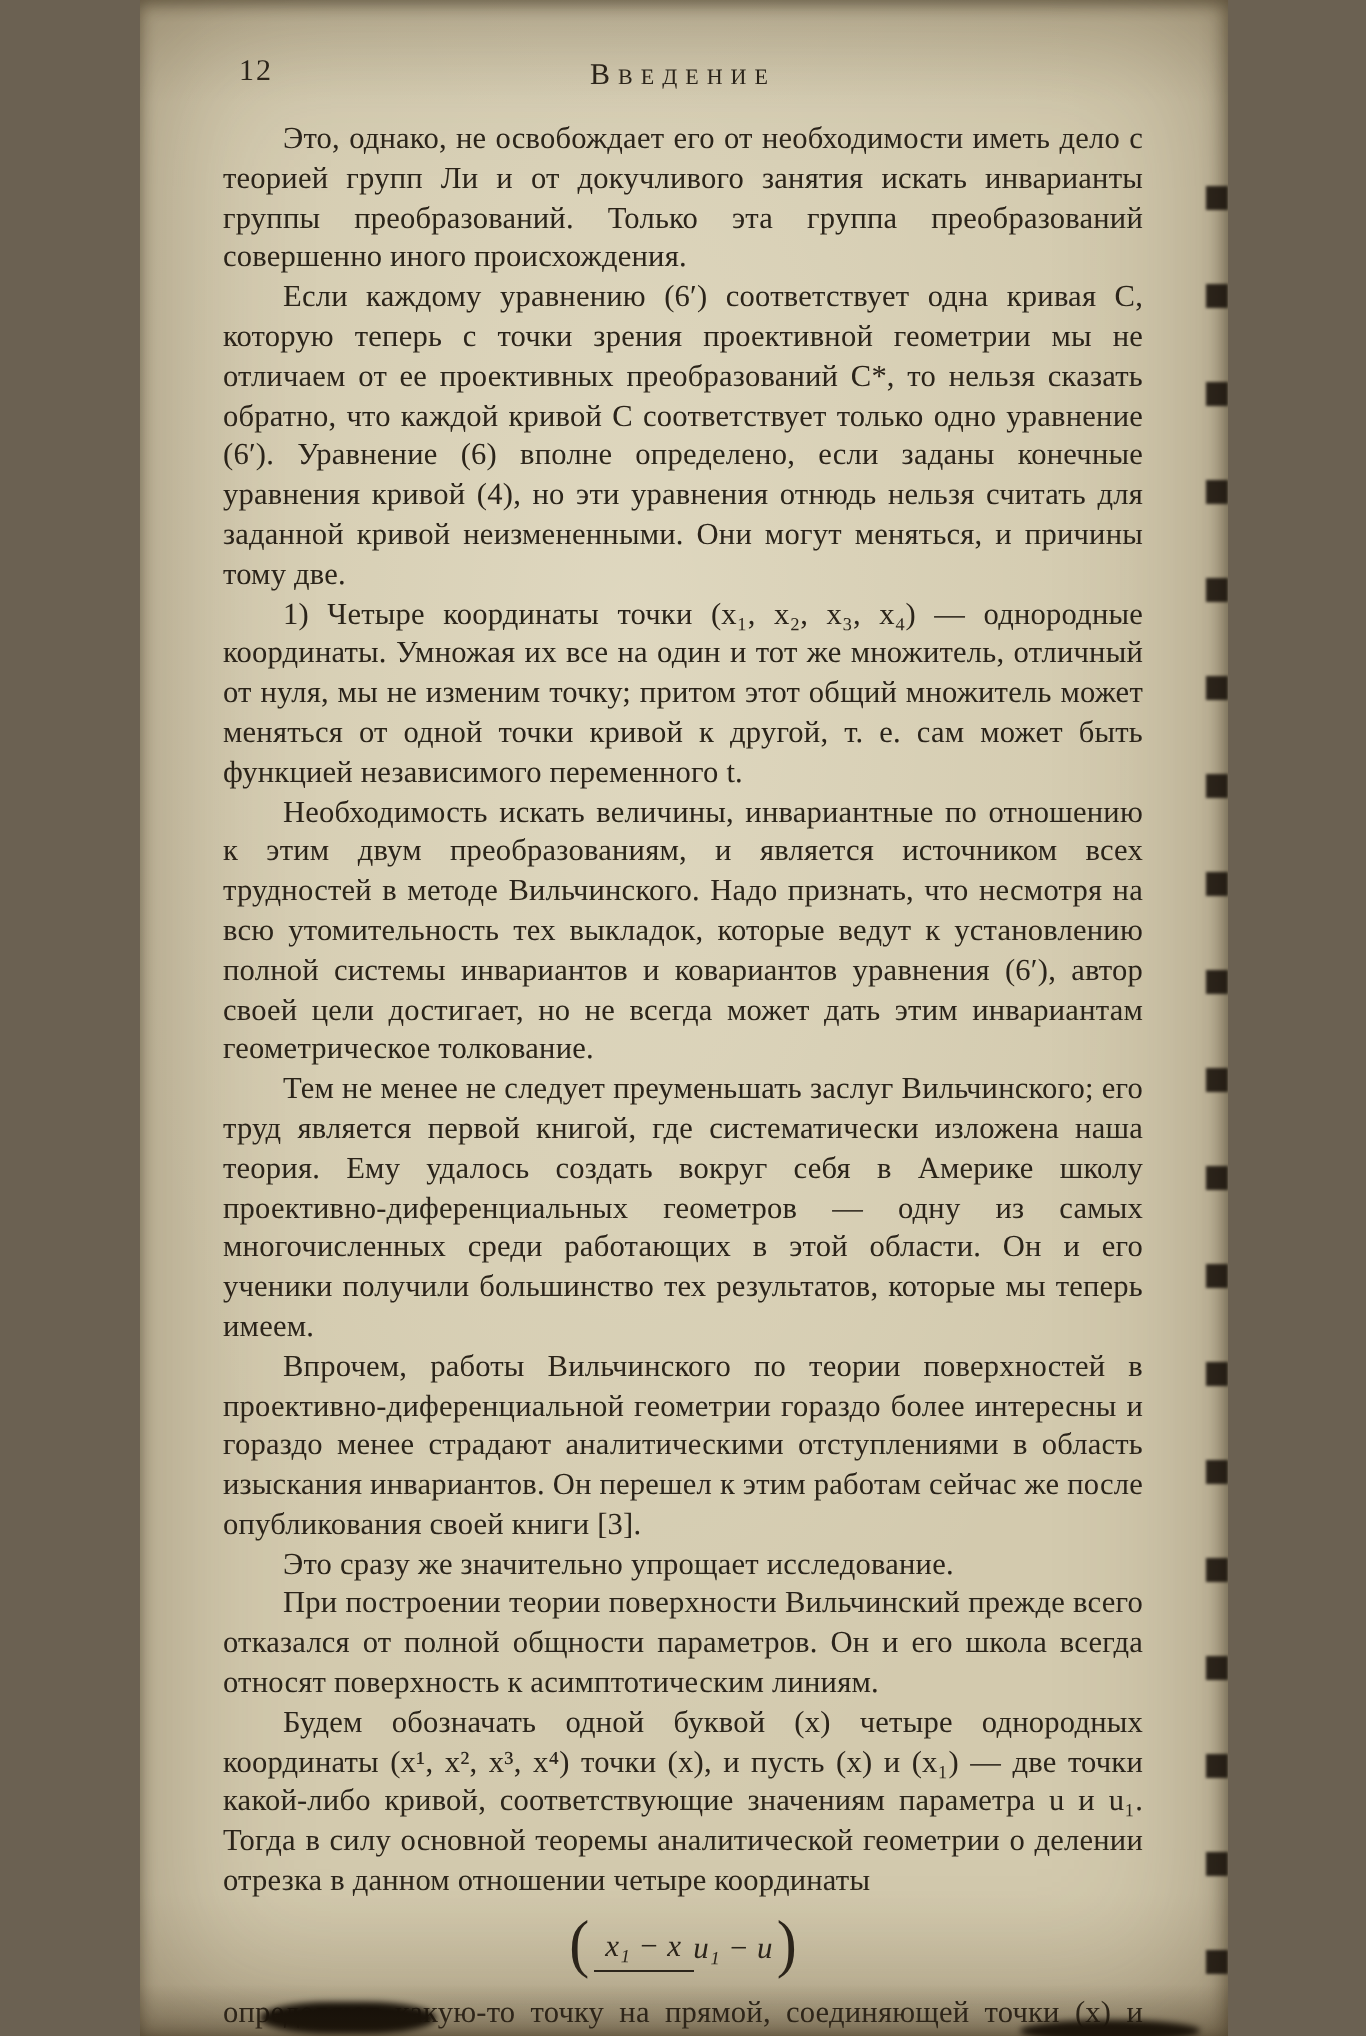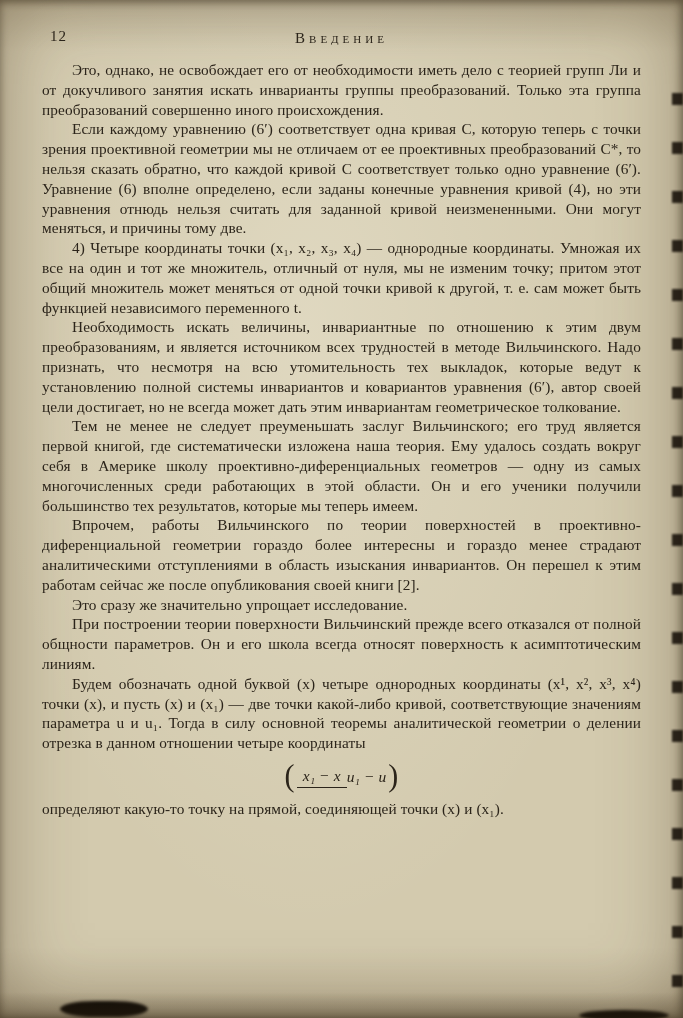--- a/index.html
+++ b/index.html
@@ -1,20 +1,20 @@
 <!DOCTYPE html>
 <html><head>
 <meta charset="utf-8">
 <style>
   * { margin: 0; padding: 0; box-sizing: border-box; }
   html, body { background: #6b6152; font-family: "Liberation Serif", "DejaVu Serif", serif; }
 
   .page {
     position: relative;
-    width: 683px;
+    width: 544px;
     height: 1018px;
     margin: 0 auto;
     overflow: hidden;
     color: #2b241a;
     background:
       radial-gradient(ellipse at 45% 32%, rgba(255,252,238,0.28), rgba(0,0,0,0) 62%),
       linear-gradient(to bottom, #c3b99c 0%, #d3caae 5%, #d3caae 93%, #bfb497 100%),
       #d0c7ab;
     box-shadow: inset 0 0 80px rgba(73,56,30,0.42), inset 0 2px 8px rgba(40,30,15,0.45), inset -4px 0 10px rgba(40,30,15,0.25);
   }
@@ -128,24 +128,24 @@
 <div class="page">
 
   <div class="page-header">
     <span class="page-number">12</span>
     <span class="running-title">Введение</span>
   </div>
 
   <div class="content">
     <p>Это, однако, не освобождает его от необходимости иметь дело с теорией групп Ли и от докучливого занятия искать инварианты группы преобразований. Только эта группа преобразований совершенно иного происхождения.</p>
     <p>Если каждому уравнению (6′) соответствует одна кривая C, которую теперь с точки зрения проективной геометрии мы не отличаем от ее проективных преобразований C*, то нельзя сказать обратно, что каждой кривой C соответствует только одно уравнение (6′). Уравнение (6) вполне определено, если заданы конечные уравнения кривой (4), но эти уравнения отнюдь нельзя считать для заданной кривой неизмененными. Они могут меняться, и причины тому две.</p>
-    <p>4) Четыре координаты точки (x₁, x₂, x₃, x₄) — однородные координаты. Умножая их все на один и тот же множитель, отличный от нуля, мы не изменим точку; притом этот общий множитель может меняться от одной точки кривой к другой, т. е. сам может быть функцией независимого переменного t.</p>
+    <p>1) Четыре координаты точки (x₁, x₂, x₃, x₄) — однородные координаты. Умножая их все на один и тот же множитель, отличный от нуля, мы не изменим точку; притом этот общий множитель может меняться от одной точки кривой к другой, т. е. сам может быть функцией независимого переменного t.</p>
     <p>Необходимость искать величины, инвариантные по отношению к этим двум преобразованиям, и является источником всех трудностей в методе Вильчинского. Надо признать, что несмотря на всю утомительность тех выкладок, которые ведут к установлению полной системы инвариантов и ковариантов уравнения (6′), автор своей цели достигает, но не всегда может дать этим инвариантам геометрическое толкование.</p>
     <p>Тем не менее не следует преуменьшать заслуг Вильчинского; его труд является первой книгой, где систематически изложена наша теория. Ему удалось создать вокруг себя в Америке школу проективно-диференциальных геометров — одну из самых многочисленных среди работающих в этой области. Он и его ученики получили большинство тех результатов, которые мы теперь имеем.</p>
-    <p>Впрочем, работы Вильчинского по теории поверхностей в проективно-диференциальной геометрии гораздо более интересны и гораздо менее страдают аналитическими отступлениями в область изыскания инвариантов. Он перешел к этим работам сейчас же после опубликования своей книги [2].</p>
+    <p>Впрочем, работы Вильчинского по теории поверхностей в проективно-диференциальной геометрии гораздо более интересны и гораздо менее страдают аналитическими отступлениями в область изыскания инвариантов. Он перешел к этим работам сейчас же после опубликования своей книги [3].</p>
     <p>Это сразу же значительно упрощает исследование.</p>
     <p>При построении теории поверхности Вильчинский прежде всего отказался от полной общности параметров. Он и его школа всегда относят поверхность к асимптотическим линиям.</p>
     <p>Будем обозначать одной буквой (x) четыре однородных координаты (x¹, x², x³, x⁴) точки (x), и пусть (x) и (x₁) — две точки какой-либо кривой, соответствующие значениям параметра u и u₁. Тогда в силу основной теоремы аналитической геометрии о делении отрезка в данном отношении четыре координаты</p>
 
     <div class="formula">
       <span class="paren">(</span>
       <span class="frac">
         <span class="num">x₁ − x</span>
         <span class="den">u₁ − u</span>
       </span>

